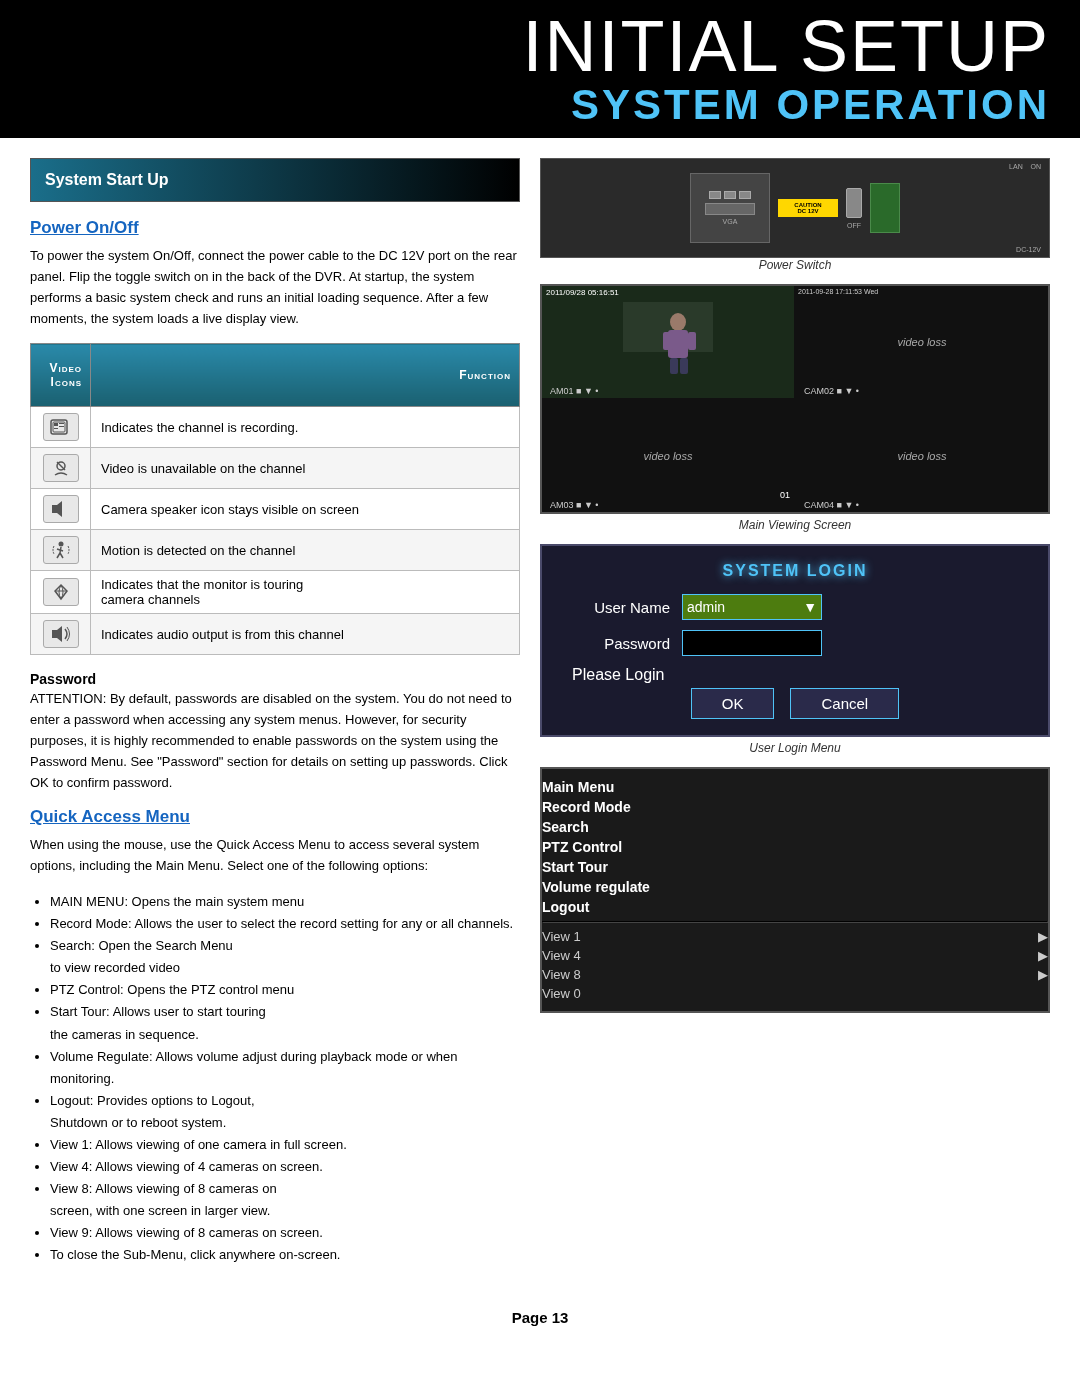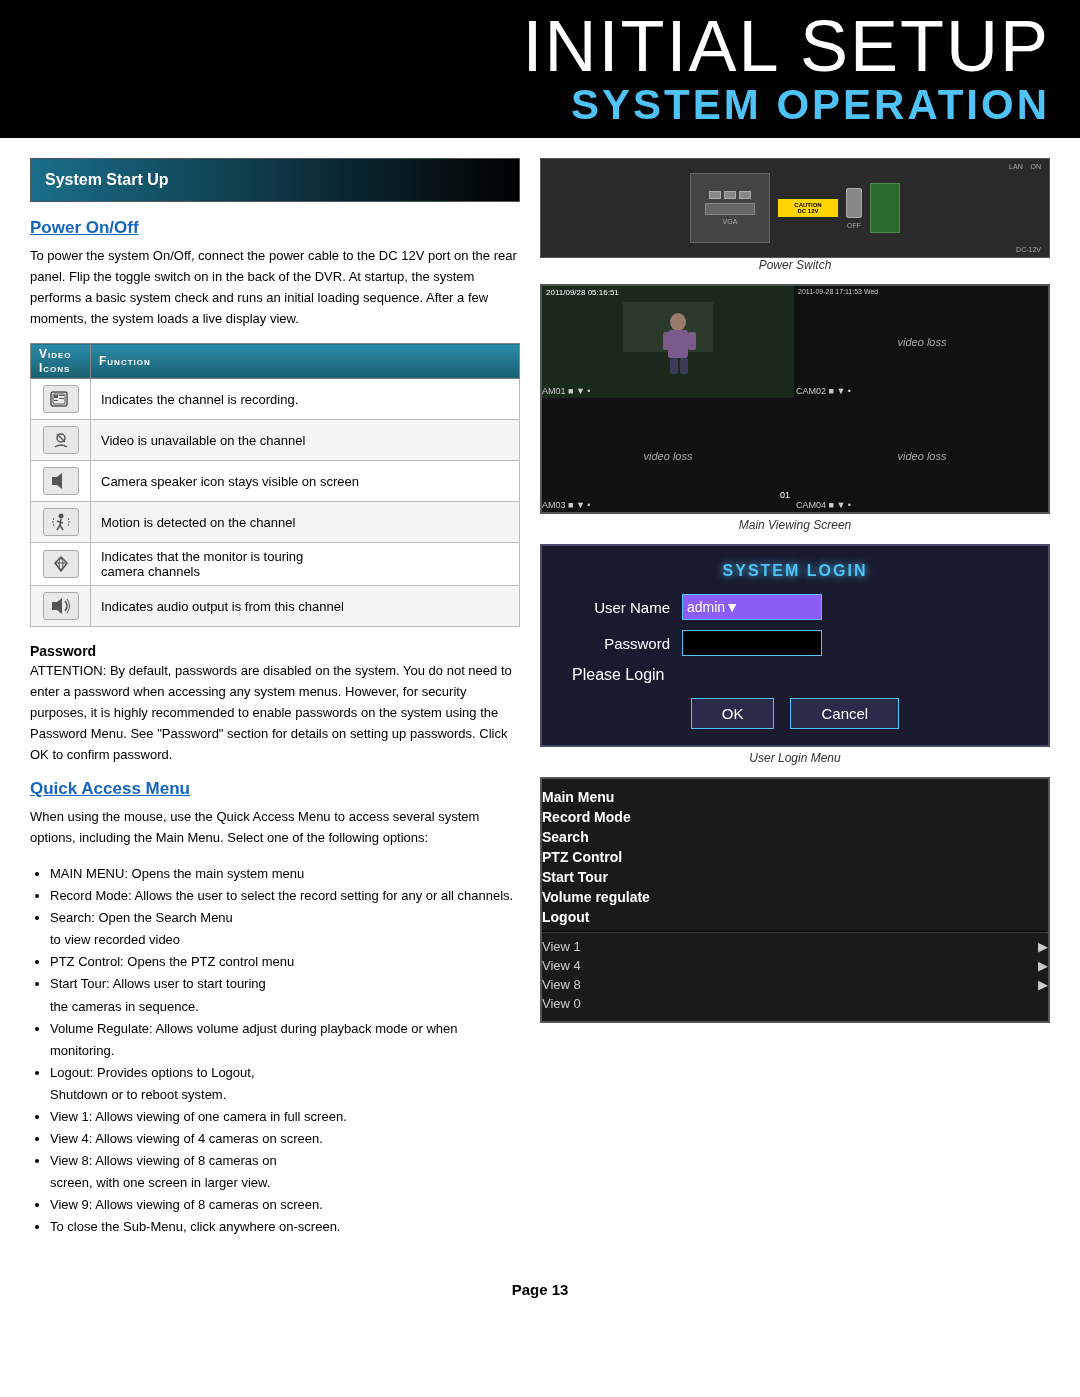--- a/index.html
+++ b/index.html
@@ -84,22 +84,22 @@
     .video-table {
       width: 100%;
       border-collapse: collapse;
       margin-bottom: 16px;
       border: 1px solid #999;
     }
     .video-table th {
       background: linear-gradient(to bottom, #2a8aaa, #1a6070);
       color: #fff;
       font-size: 12px;
-      padding: 3px 8px;
-      text-align: left;
+      padding: 17px 8px;
+      text-align: right;
       border: 1px solid #888;
       font-variant: small-caps;
       letter-spacing: 1px;
     }
     .video-table td {
       border: 1px solid #bbb;
       padding: 6px 10px;
       font-size: 13px;
       vertical-align: middle;
     }
@@ -165,21 +165,21 @@
       overflow: hidden;
     }
     .video-loss-text {
       color: #aaa;
       font-size: 11px;
       font-style: italic;
     }
     .cam-label {
       position: absolute;
       bottom: 2px;
-      left: 0;
+      left: 8px;
       color: #ccc;
       font-size: 9px;
     }
     .cam-timestamp {
       position: absolute;
       top: 2px;
       left: 4px;
       color: #fff;
       font-size: 8px;
     }
@@ -216,34 +216,34 @@
     }
     .login-input {
       background: #000;
       border: 1px solid #4fc3f7;
       color: #fff;
       padding: 4px 8px;
       font-size: 14px;
       width: 140px;
     }
     .login-dropdown {
-      background: #8b5cf6;
+      background: #4d7c0f;
       border: 1px solid #4fc3f7;
       color: #fff;
       padding: 4px 4px;
       font-size: 14px;
       width: 140px;
       display: flex;
       align-items: center;
-      justify-content: flex-start;
+      justify-content: space-between;
     }
     .login-please {
       color: #fff;
       font-size: 16px;
-      margin-bottom: 14px;
+      margin-bottom: 4px;
       padding-left: 10px;
     }
     .login-buttons {
       display: flex;
       gap: 16px;
       justify-content: center;
     }
     .login-btn {
       background: #2a2a4a;
       border: 1px solid #4fc3f7;

